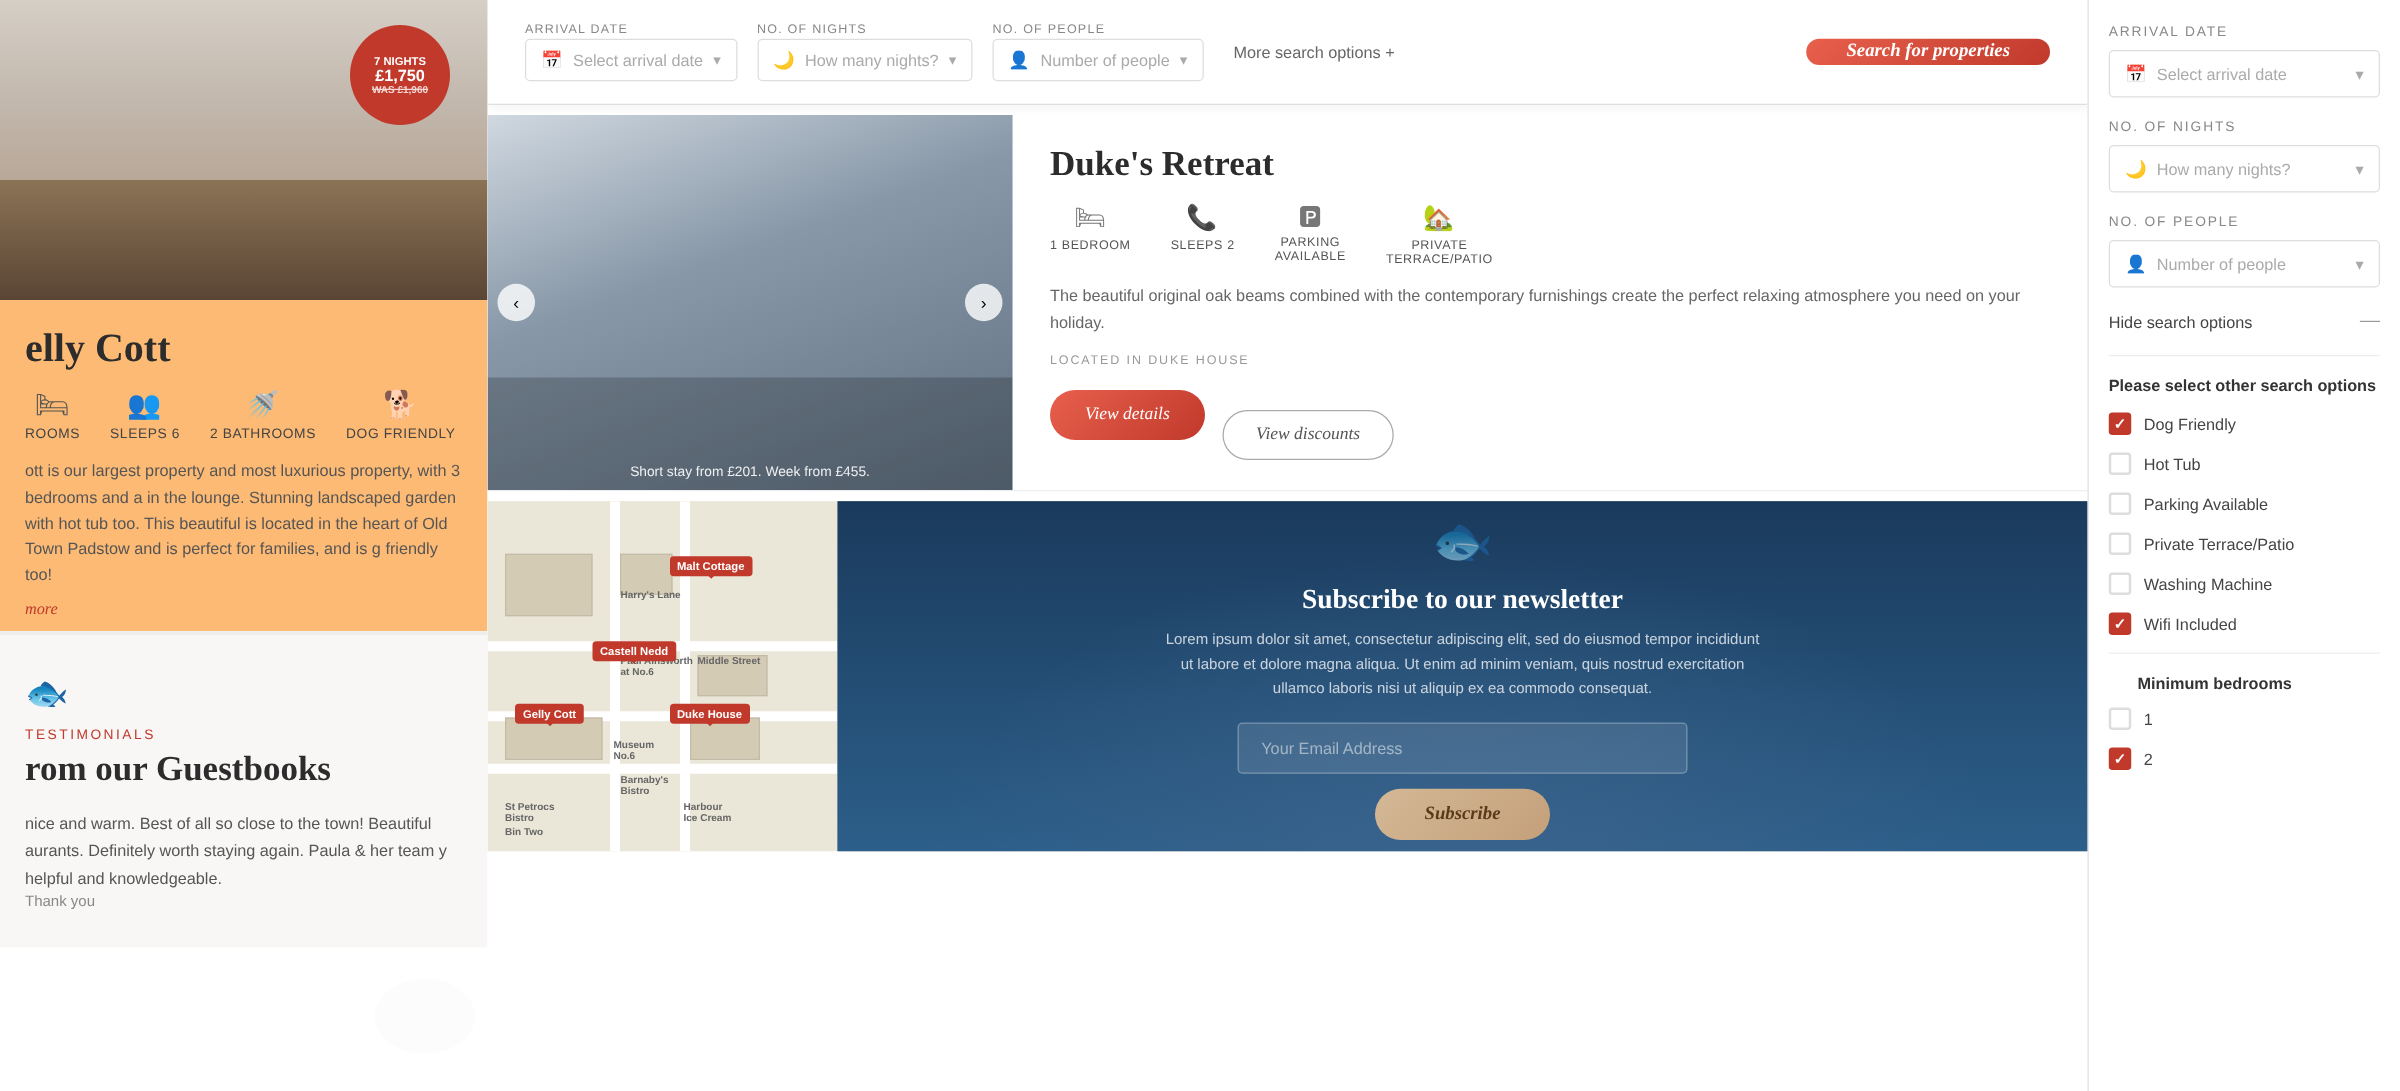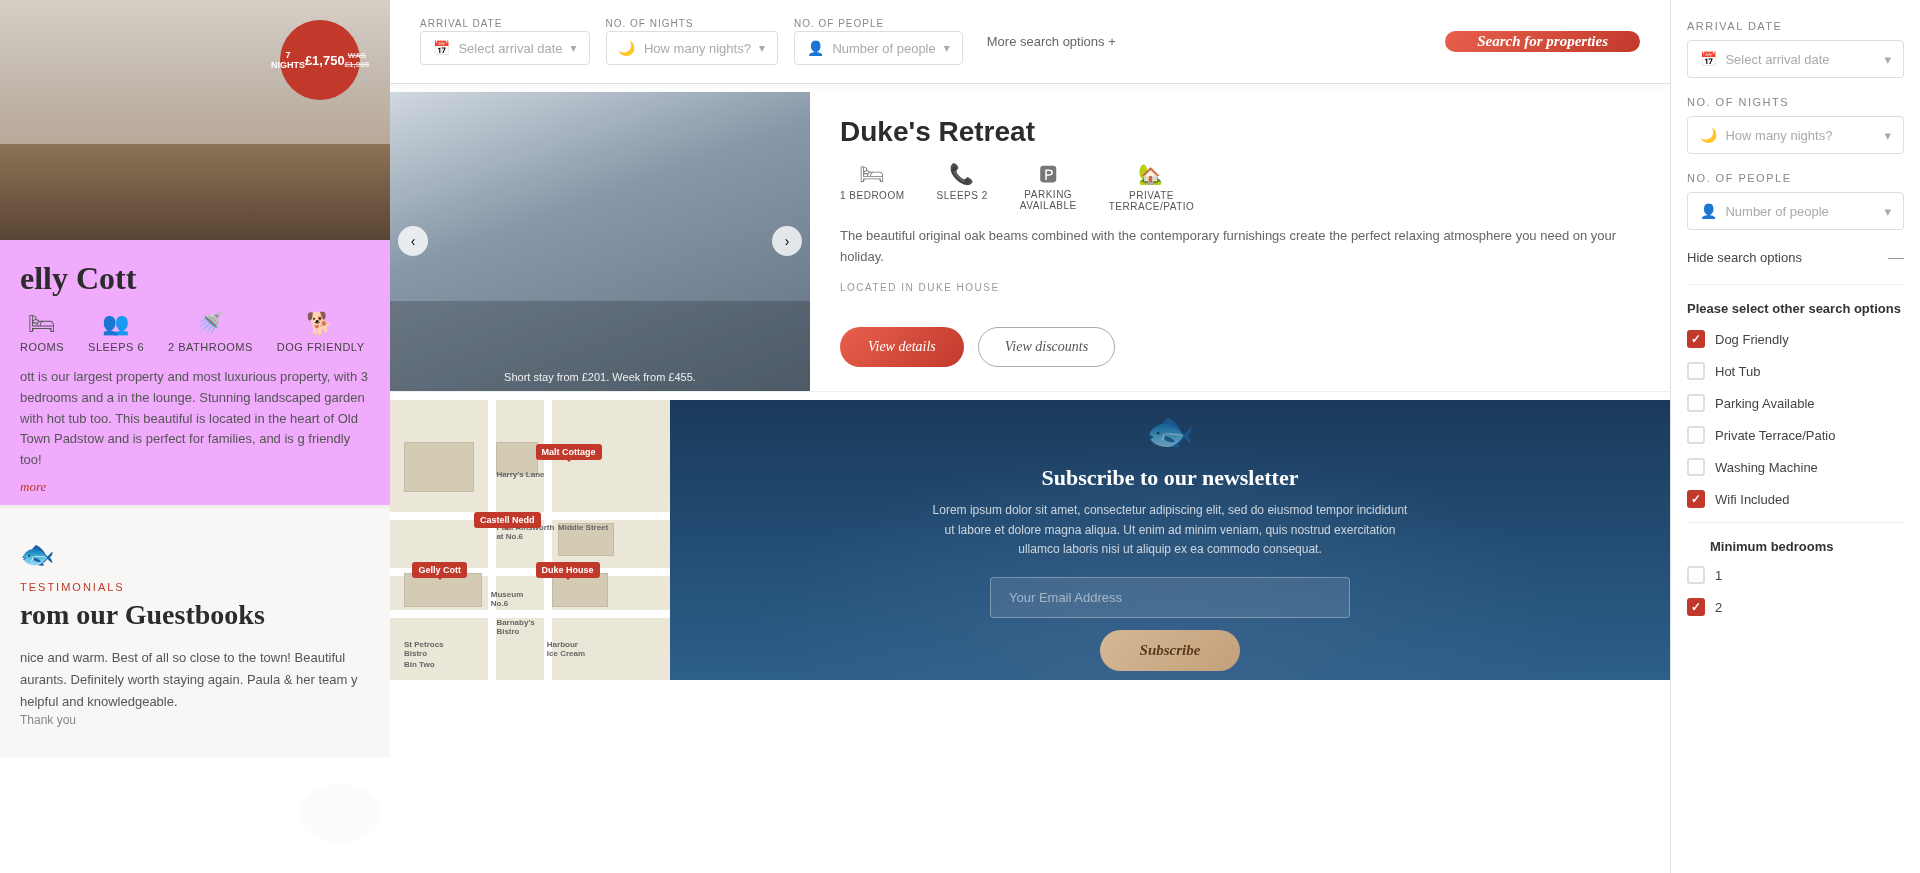--- a/index.html
+++ b/index.html
@@ -36,36 +36,36 @@
     .price-badge {
       position: absolute;
       top: 20px;
       right: 30px;
       background: #c0392b;
       color: white;
       width: 80px;
       height: 80px;
       border-radius: 50%;
       display: flex;
-      flex-direction: row;
+      flex-direction: column;
       align-items: center;
       justify-content: center;
       font-size: 10px;
       text-align: center;
       font-family: Arial, sans-serif;
       font-weight: bold;
       z-index: 10;
     }
     .price-badge .nights { font-size: 9px; text-transform: uppercase; }
     .price-badge .amount { font-size: 13px; font-weight: 900; line-height: 1; }
     .price-badge .was { font-size: 8px; text-decoration: line-through; opacity: 0.8; }
 
     .property-info {
       padding: 20px 20px 10px;
-      background: #f0abfc;
+      background: #fdba74;
     }
     .property-title {
       font-size: 32px;
       font-weight: 700;
       color: #2c2c2c;
       font-family: Georgia, serif;
     }
     .property-features {
       display: flex;
       gap: 24px;
@@ -270,21 +270,21 @@
     .card-nav-next { right: 8px; }
 
     .card-content {
       flex: 1;
       padding: 24px 30px;
     }
     .card-title {
       font-size: 28px;
       font-weight: 700;
       color: #2c2c2c;
-      font-family: Liberation Sans, sans-serif;
+      font-family: Liberation Serif, serif;
       margin-bottom: 14px;
     }
     .card-features {
       display: flex;
       gap: 32px;
       margin-bottom: 14px;
     }
     .card-feature {
       display: flex;
       flex-direction: column;
@@ -308,21 +308,21 @@
       font-size: 10px;
       text-transform: uppercase;
       letter-spacing: 1.5px;
       color: #999;
       font-family: Arial, sans-serif;
       margin-bottom: 18px;
     }
     .card-actions {
       display: flex;
       gap: 14px;
-      align-items: flex-end;
+      align-items: flex-start;
     }
     .btn-primary {
       background: linear-gradient(135deg, #e8604c 0%, #c0392b 100%);
       color: white;
       border: none;
       border-radius: 30px;
       padding: 12px 28px;
       font-size: 14px;
       font-family: Georgia, serif;
       font-style: italic;

